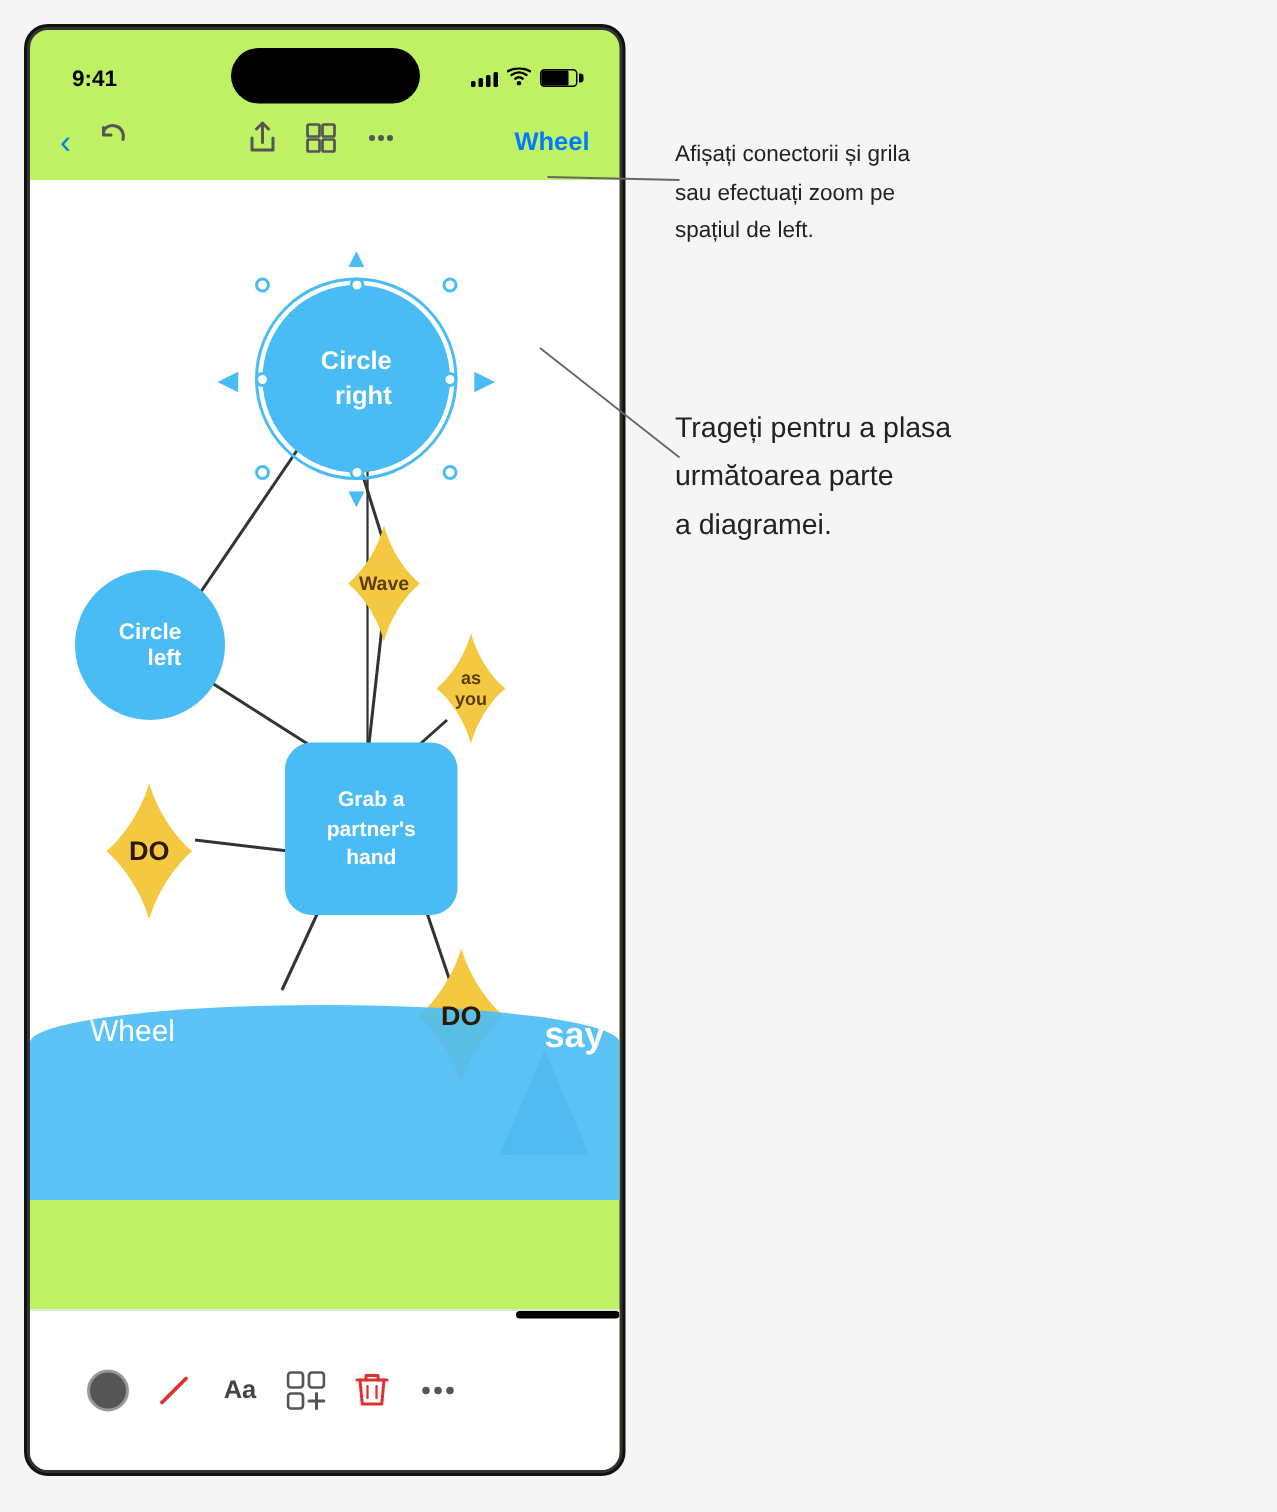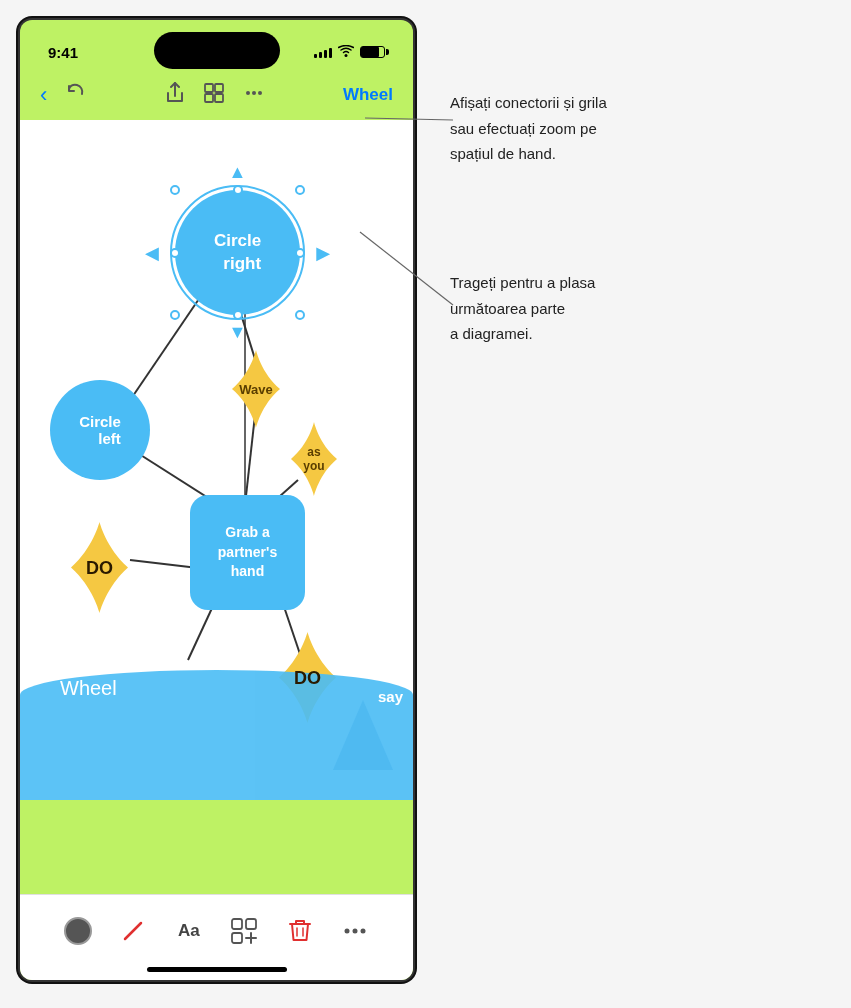--- a/index.html
+++ b/index.html
@@ -237,25 +237,25 @@
       color: #2a1a00;
       font-size: 15px;
     }
 
     
     .bottom-bar {
       position: absolute;
       bottom: 0;
       left: 0;
       right: 0;
-      height: 86px;
+      height: 107px;
       background: white;
       border-top: 1px solid #e0e0e0;
       display: flex;
-      flex-direction: column;
+      flex-direction: row;
     }
 
     .bottom-tools {
       display: flex;
       align-items: center;
       justify-content: space-around;
       padding: 14px 30px;
       flex: 1;
     }
 
@@ -462,21 +462,21 @@
       </svg>
       <span class="star4-label" style="position:absolute; top:50%; left:50%; transform:translate(-50%,-50%); font-size:18px; font-weight:900; color:#2a1a00;">DO</span>
     </div>
 
     <div class="canvas-bottom-decor">
 
       <div style="position:absolute; right:20px; bottom:30px; width:60px; height:70px; background:#3ab0ef; clip-path: polygon(50% 0%, 0% 100%, 100% 100%); opacity:0.8;"></div>
     </div>
     <div style="position:absolute; bottom:100px; left:40px; color:white; font-size:20px; font-weight:400;">Wheel</div>
 
-    <div style="position:absolute; bottom:95px; right:10px; color:white; font-size:15px; font-weight:700;">say</div>
+    <div style="position:absolute; bottom:95px; right:10px; color:white; font-size:24px; font-weight:700;">say</div>
 
   </div>
 
   <div class="bottom-bar">
     <div class="bottom-tools">
 
       <div class="tool-btn">
         <div style="width:28px; height:28px; border-radius:50%; background:#555; border:2px solid #999;"></div>
       </div>
 
@@ -520,25 +520,25 @@
 
     </div>
     <div class="home-indicator"></div>
   </div>
 
 </div>
 
 <div class="annotation-1">
   <div class="annotation-text" style="font-size:15px; color:#222; line-height:1.7; white-space:pre-line;">Afișați conectorii și grila
 sau efectuați zoom pe
-spațiul de hand.</div>
+spațiul de left.</div>
 </div>
 
 <div class="annotation-2">
-  <div class="annotation-text" style="font-size:15px; color:#222; line-height:1.7; white-space:pre-line;">Trageți pentru a plasa
+  <div class="annotation-text" style="font-size:19px; color:#222; line-height:1.7; white-space:pre-line;">Trageți pentru a plasa
 următoarea parte
 a diagramei.</div>
 </div>
 
 <svg style="position:absolute; top:0; left:0; width:851px; height:1008px; pointer-events:none;">
 
   <line x1="453" y1="120" x2="365" y2="118" stroke="#666" stroke-width="1.2"></line>
 
   <line x1="453" y1="305" x2="360" y2="232" stroke="#666" stroke-width="1.2"></line>
 </svg>

